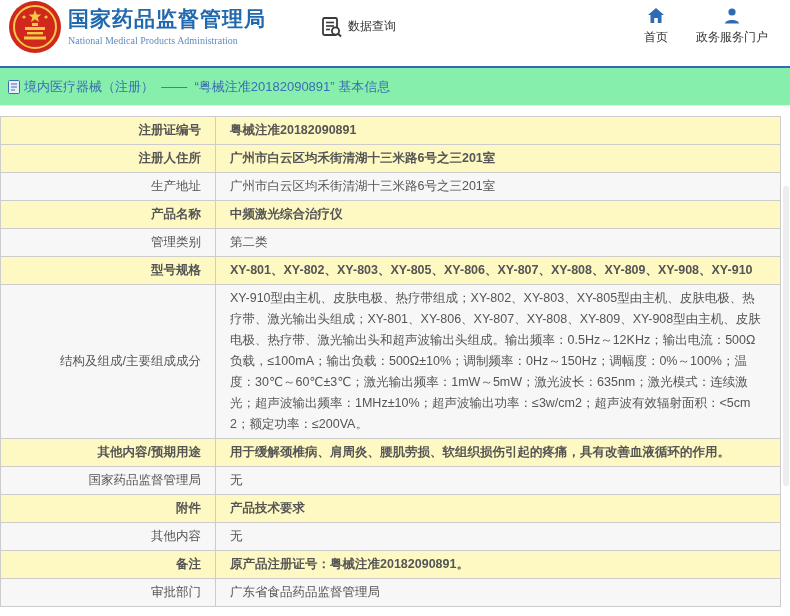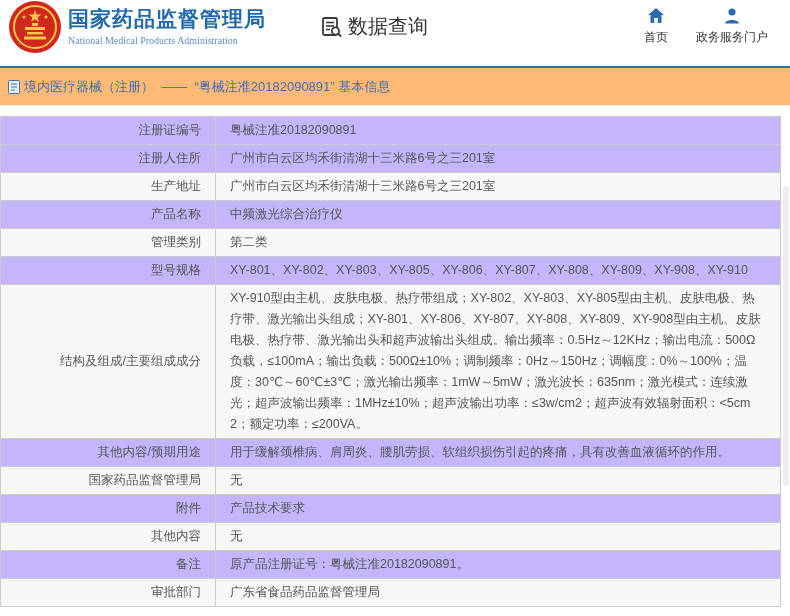--- a/index.html
+++ b/index.html
@@ -35,21 +35,21 @@
     margin-top: 2px;
   }
   .data-query {
     display: flex;
     align-items: center;
     margin-left: 55px;
     cursor: pointer;
   }
   .data-query .dq-icon { width: 22px; height: 22px; margin-right: 5px; }
   .data-query .dq-label {
-    font-size: 20px;
+    font-size: 12px;
     color: #333;
     font-weight: 500;
   }
   .header-nav {
     margin-left: auto;
     display: flex;
     gap: 28px;
     padding-right: 12px;
   }
   .nav-item {
@@ -58,21 +58,21 @@
     align-items: center;
     cursor: pointer;
   }
   .nav-item .nav-ic { width: 18px; height: 18px; margin-bottom: 4px; }
   .nav-item .nav-label { font-size: 12px; color: #333; }
 
   
   .blue-line { height: 2px; background: #2d6bb5; }
   .breadcrumb-bar {
     height: 38px;
-    background: #fdba74;
+    background: #86efac;
     border-bottom: 1px solid #ececec;
     display: flex;
     align-items: center;
     padding: 0 8px;
     text-align: right;
   }
   .crumb-icon { width: 12px; height: 14px; margin-right: 4px; flex: 0 0 auto; }
   .crumb-text { font-size: 13px; color: #3c6db5; }
 
   
@@ -91,21 +91,21 @@
     vertical-align: middle;
   }
   td.label-cell {
     width: 215px;
     text-align: right;
     color: #555;
     white-space: nowrap;
   }
   td.value-cell { text-align: left; word-break: break-all; }
   tr.even { background: #f7f7f7; }
-  tr.odd { background: #c4b5fd; }
+  tr.odd { background: #fef9c3; font-weight: bold; }
 
   
   .scrollbar-track {
     position: absolute;
     right: 0; top: 0;
     width: 8px; height: 616px;
   }
   .scrollbar-thumb {
     position: absolute;
     right: 1px; top: 186px;

